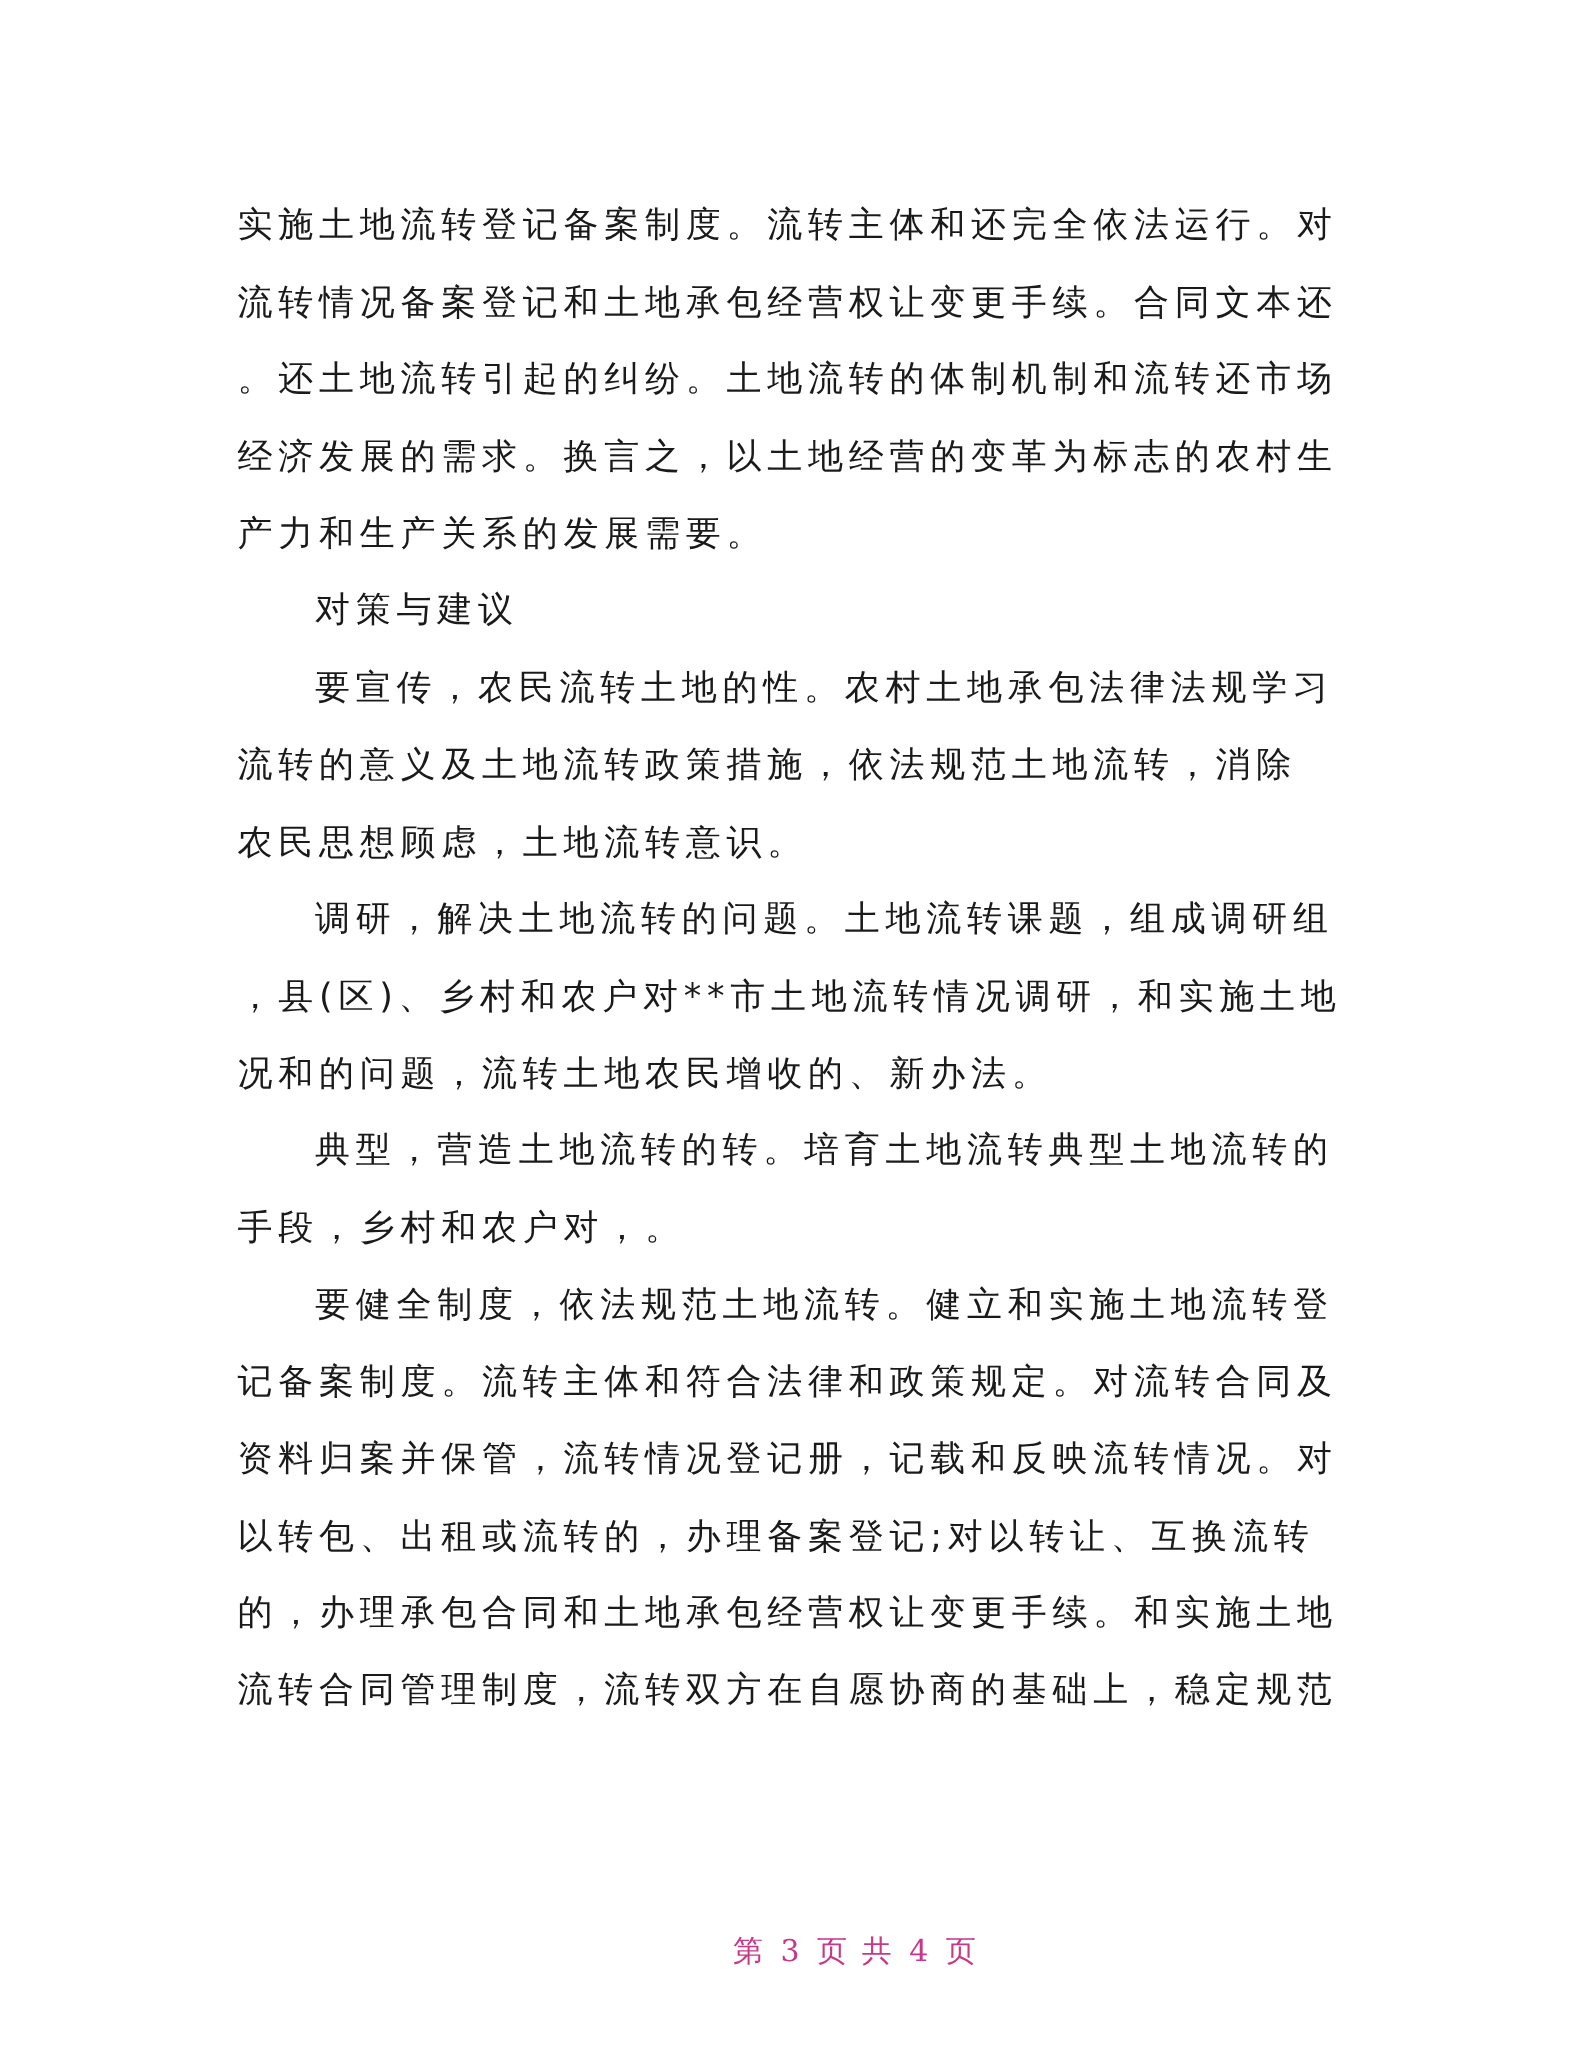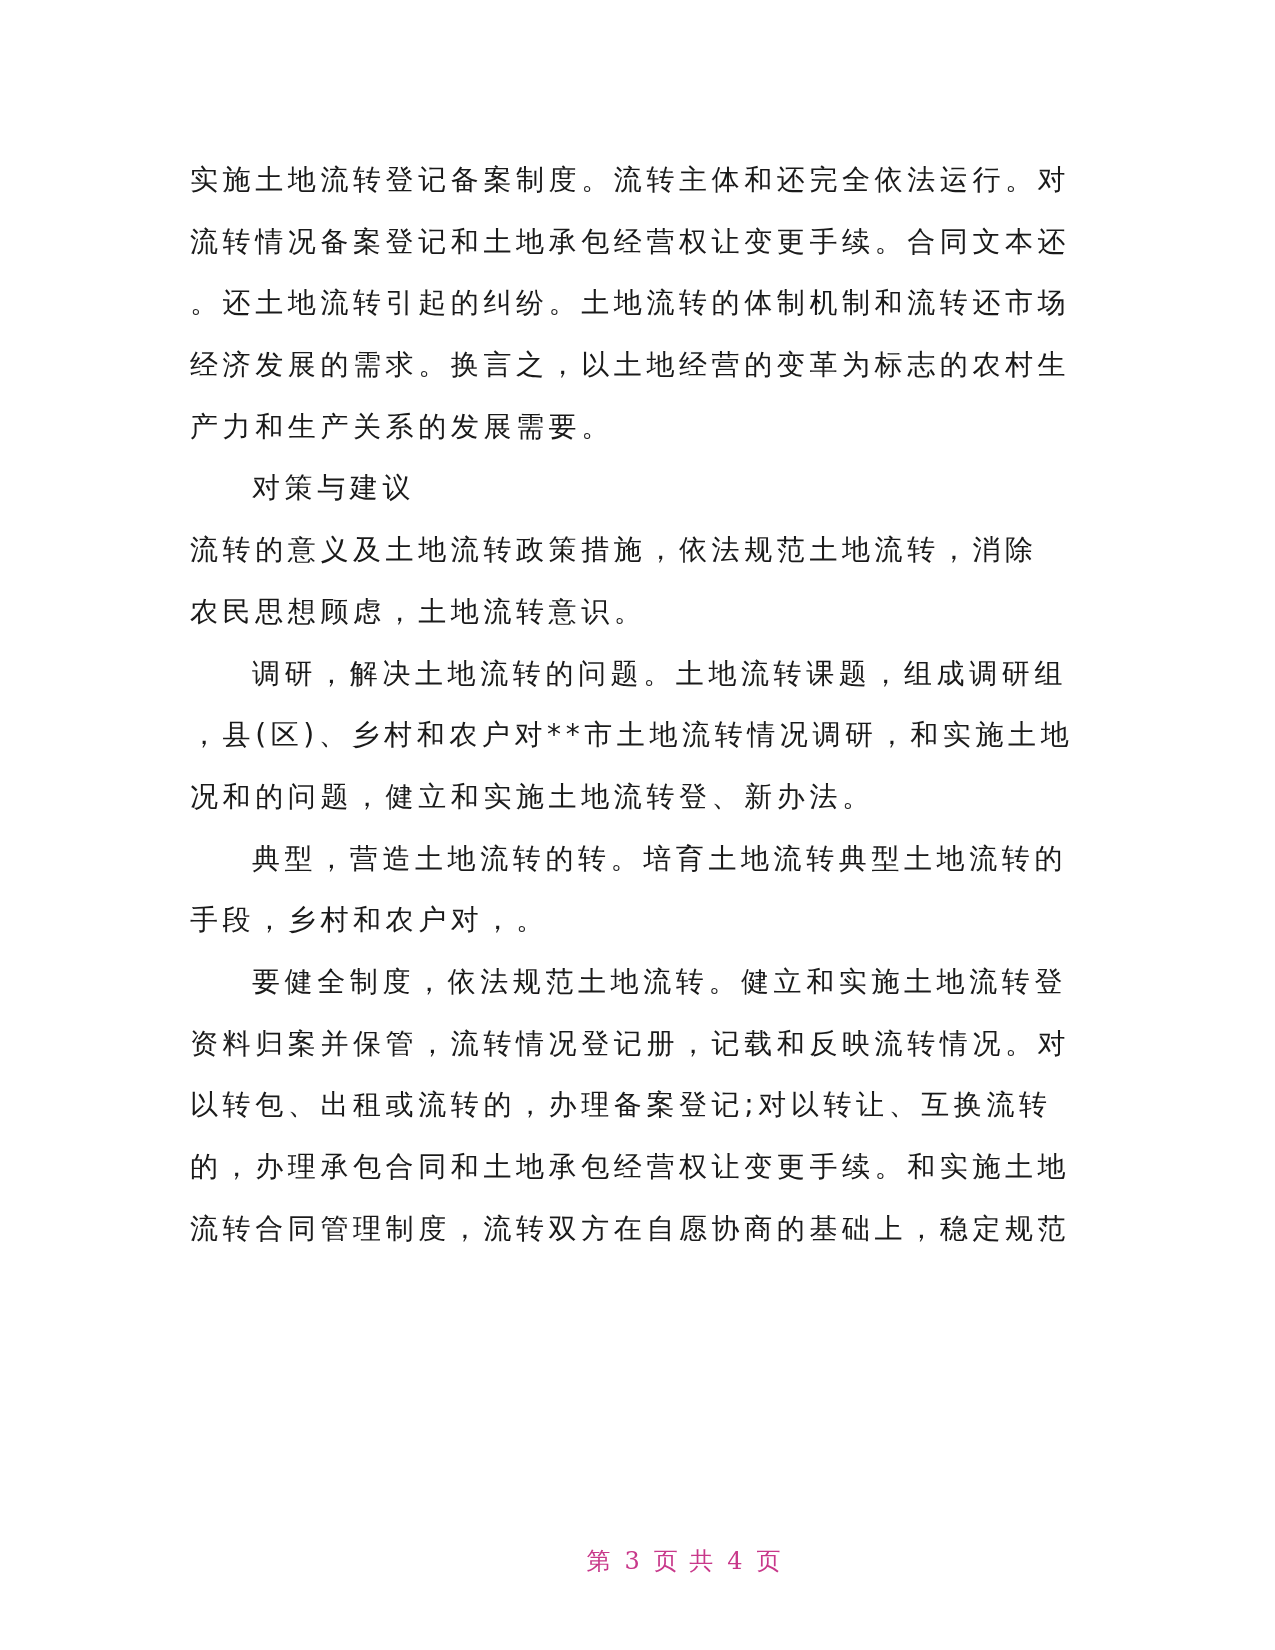--- a/index.html
+++ b/index.html
@@ -19,28 +19,30 @@
 <body>
 
 <div class="page">
   <div class="body-text">
     <div class="line">实施土地流转登记备案制度。流转主体和还完全依法运行。对</div>
     <div class="line">流转情况备案登记和土地承包经营权让变更手续。合同文本还</div>
     <div class="line">。还土地流转引起的纠纷。土地流转的体制机制和流转还市场</div>
     <div class="line">经济发展的需求。换言之，以土地经营的变革为标志的农村生</div>
     <div class="line">产力和生产关系的发展需要。</div>
     <div class="line indent">对策与建议</div>
+    <div class="line indent">要宣传，农民流转土地的性。农村土地承包法律法规学习</div>
     <div class="line">流转的意义及土地流转政策措施，依法规范土地流转，消除</div>
     <div class="line">农民思想顾虑，土地流转意识。</div>
     <div class="line indent">调研，解决土地流转的问题。土地流转课题，组成调研组</div>
     <div class="line">，县(区)、乡村和农户对**市土地流转情况调研，和实施土地</div>
-    <div class="line">况和的问题，健立和实施土地流转登、新办法。</div>
+    <div class="line">况和的问题，流转土地农民增收的、新办法。</div>
     <div class="line indent">典型，营造土地流转的转。培育土地流转典型土地流转的</div>
     <div class="line">手段，乡村和农户对，。</div>
     <div class="line indent">要健全制度，依法规范土地流转。健立和实施土地流转登</div>
+    <div class="line">记备案制度。流转主体和符合法律和政策规定。对流转合同及</div>
     <div class="line">资料归案并保管，流转情况登记册，记载和反映流转情况。对</div>
     <div class="line">以转包、出租或流转的，办理备案登记;对以转让、互换流转</div>
     <div class="line">的，办理承包合同和土地承包经营权让变更手续。和实施土地</div>
     <div class="line">流转合同管理制度，流转双方在自愿协商的基础上，稳定规范</div>
   </div>
 
   <div class="footer">
     <span>第</span><span>3</span><span>页 共</span><span>4</span><span>页</span>
   </div>
 </div>

